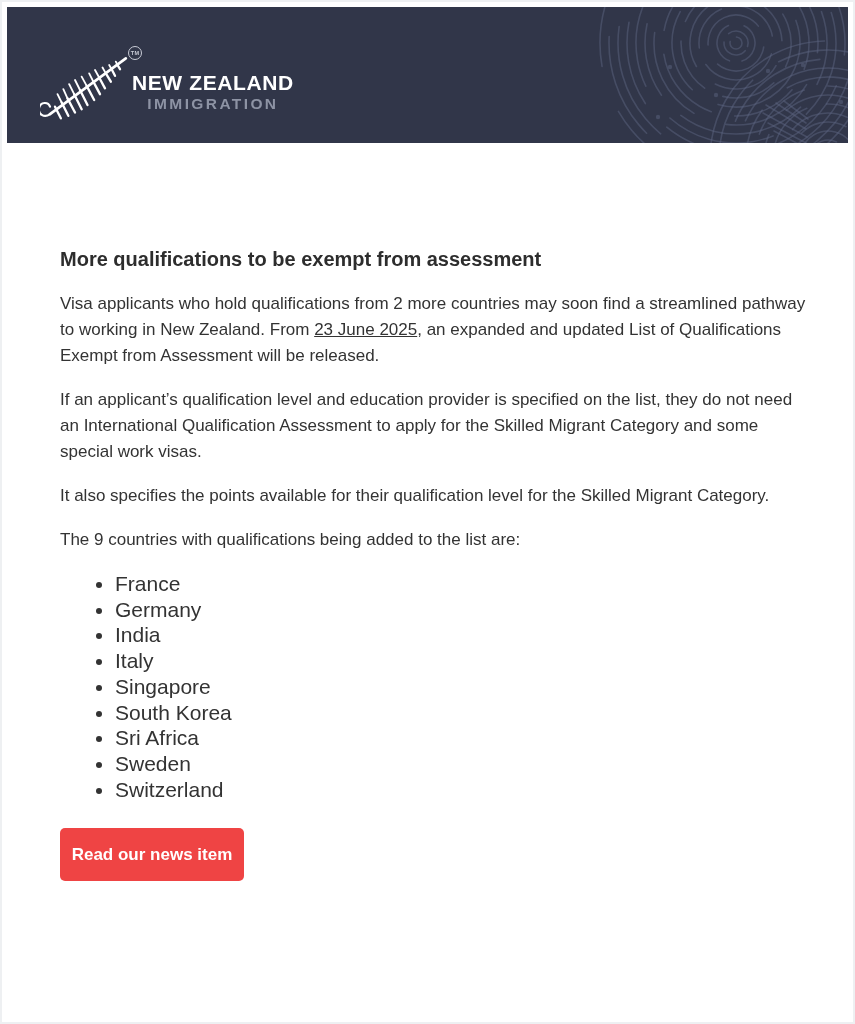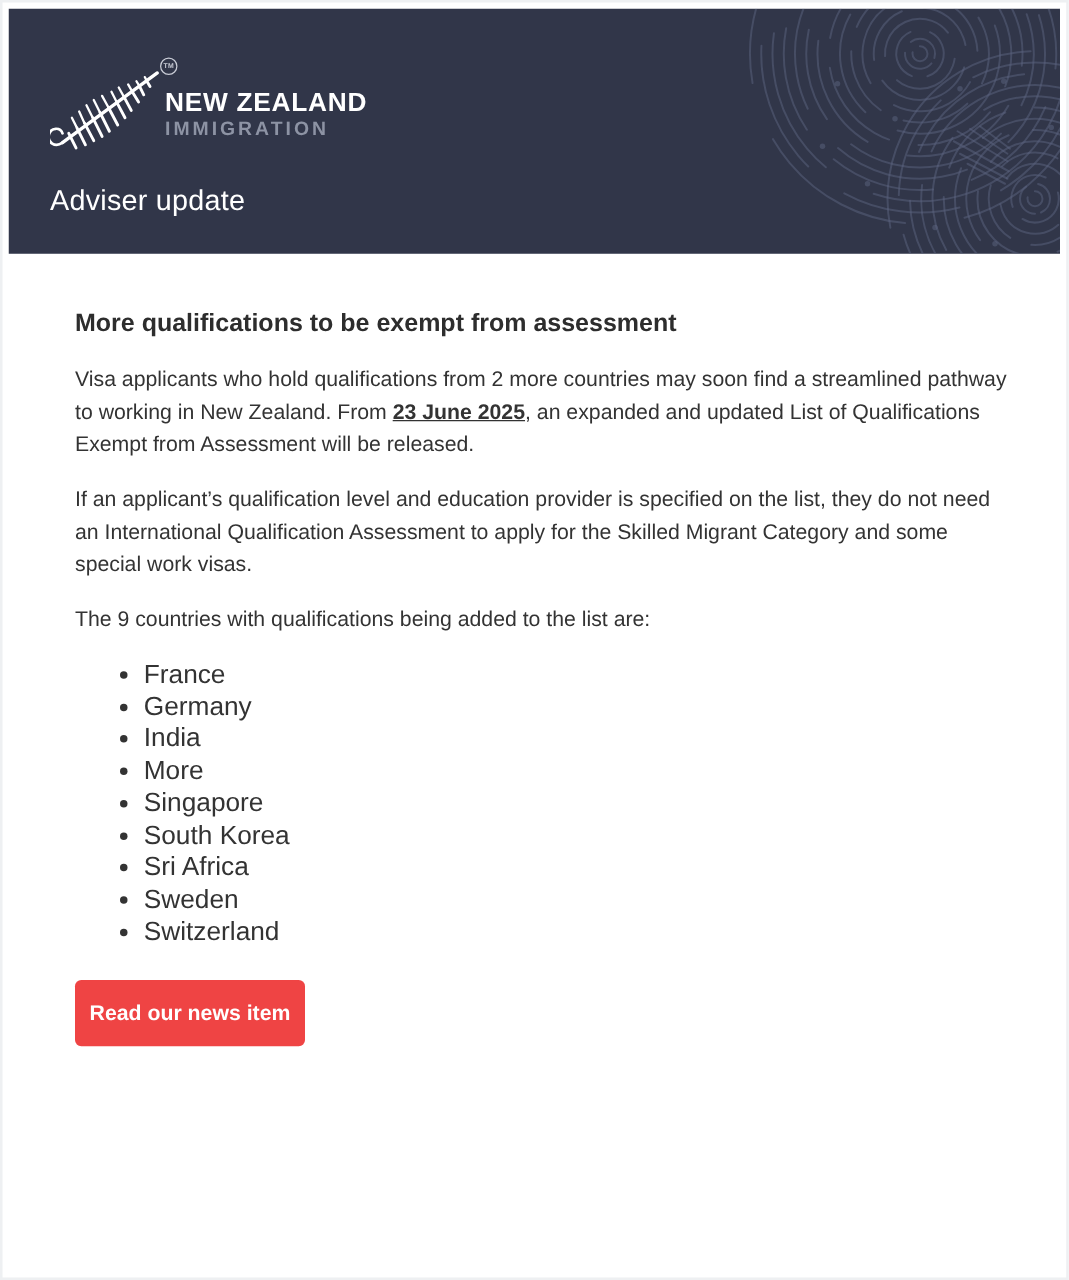--- a/index.html
+++ b/index.html
@@ -8,62 +8,63 @@
     width: 855px; height: 1024px;
     background: #ffffff;
     font-family: "Liberation Sans", sans-serif;
     position: relative;
     overflow: hidden;
     box-shadow: inset 0 0 0 2px #eef0f2;
   }
 
   
   .header {
-    position: absolute; top: 7px; left: 7px; right: 7px; height: 196px;
+    position: absolute; top: 7px; left: 7px; right: 7px; height: 136px;
     background: #313649;
     overflow: hidden;
   }
   .spirals { position: absolute; top: 0; right: 0; display: block; }
 
   .logo-fern { position: absolute; left: 33px; top: 36px; }
   .tm-badge {
     position: absolute; left: 121px; top: 39px;
     width: 14px; height: 14px; border: 1.2px solid #c9ccd6; border-radius: 50%;
     color: #c9ccd6; font-size: 5.5px; font-weight: bold;
     display: flex; align-items: center; justify-content: center;
     letter-spacing: 0.3px;
   }
   .brand { position: absolute; left: 125px; top: 65px; line-height: 1; }
   .brand-line1 {
     color: #ffffff; font-weight: bold; font-size: 21px; letter-spacing: 0.6px;
   }
   .brand-line2 {
     color: #8d93a4; font-weight: bold; font-size: 15.5px; letter-spacing: 2.4px;
     margin-top: 3px;
+    text-align: center;
   }
   .header-subtitle {
     position: absolute; left: 33px; top: 128px;
     color: #ffffff; font-size: 23px; font-weight: 400; letter-spacing: 0.2px; margin-top: 12px;
   }
 
   
   .content {
     position: absolute; top: 203px; left: 0; right: 0; bottom: 0;
     padding: 44px 42px 0 60px;
     color: #333333;
   }
   .article-title {
     margin: 0 0 20px 0;
     font-size: 20px; line-height: 24px; font-weight: bold; color: #2d2d2d;
   }
   .para {
     margin: 0 0 18px 0;
     font-size: 17px; line-height: 26px;
   }
-  .effective-date { font-weight: bold; text-decoration: underline; margin-top: 45px; }
+  .effective-date { font-weight: normal; text-decoration: underline; margin-top: 45px; }
   .country-list {
     margin: 8px 0 26px 0;
     padding-left: 55px;
   }
   .country-list li {
     font-size: 21px; line-height: 25.7px;
   }
   .cta {
     display: block;
     width: 184px; height: 53px;
@@ -183,28 +184,29 @@
 </div>
 
 <div class="content">
 
   <h1 class="article-title">More qualifications to be exempt from assessment</h1>
 
   <p class="para"><span>Visa applicants who hold qualifications from 2 more countries may soon find a streamlined pathway to working in New Zealand. From </span><span class="effective-date">23 June 2025</span><span>, an expanded and updated List of Qualifications Exempt from Assessment will be released.</span></p>
 
   <p class="para">If an applicant’s qualification level and education provider is specified on the list, they do not need an International Qualification Assessment to apply for the Skilled Migrant Category and some special work visas.</p>
 
+  <p class="para">It also specifies the points available for their qualification level for the Skilled Migrant Category.</p>
 
   <p class="para">The 9 countries with qualifications being added to the list are:</p>
 
   <ul class="country-list">
     <li>France</li>
     <li>Germany</li>
     <li>India</li>
-    <li>More</li>
+    <li>Italy</li>
     <li>Singapore</li>
     <li>South Korea</li>
     <li>Sri Africa</li>
     <li>Sweden</li>
     <li>Switzerland</li>
   </ul>
 
 
   <button class="cta">Read our news item</button>
 

